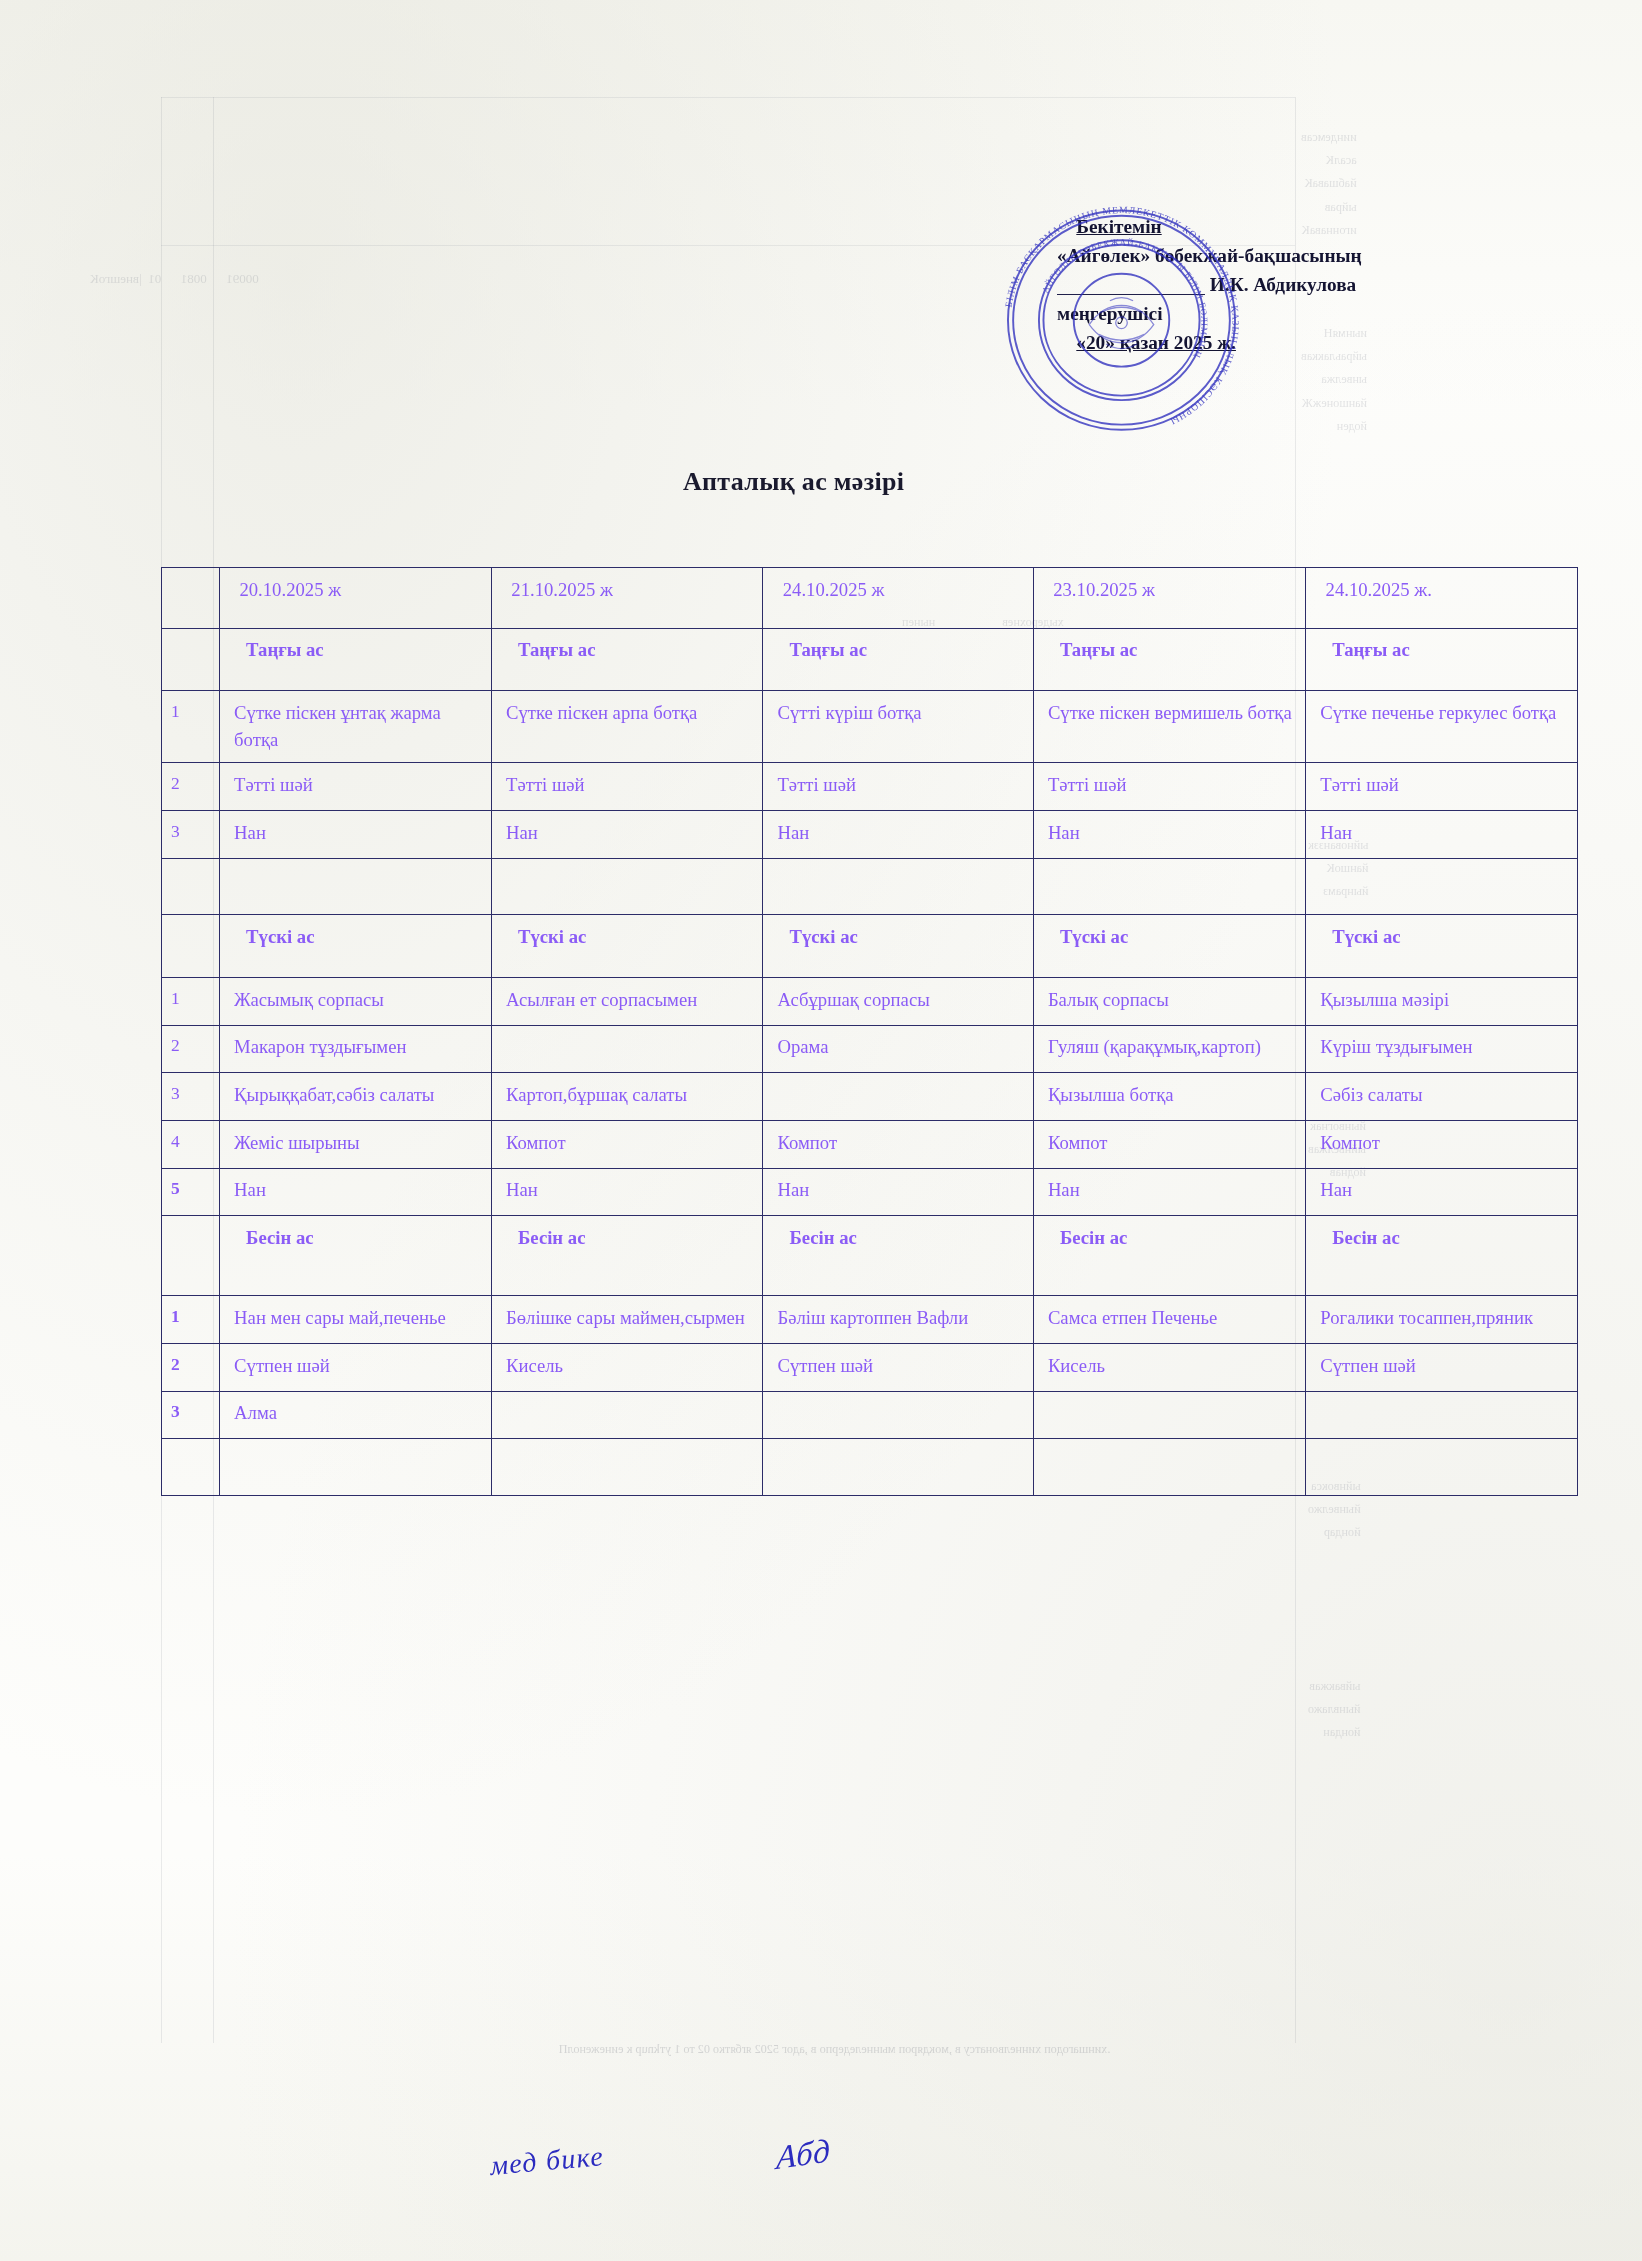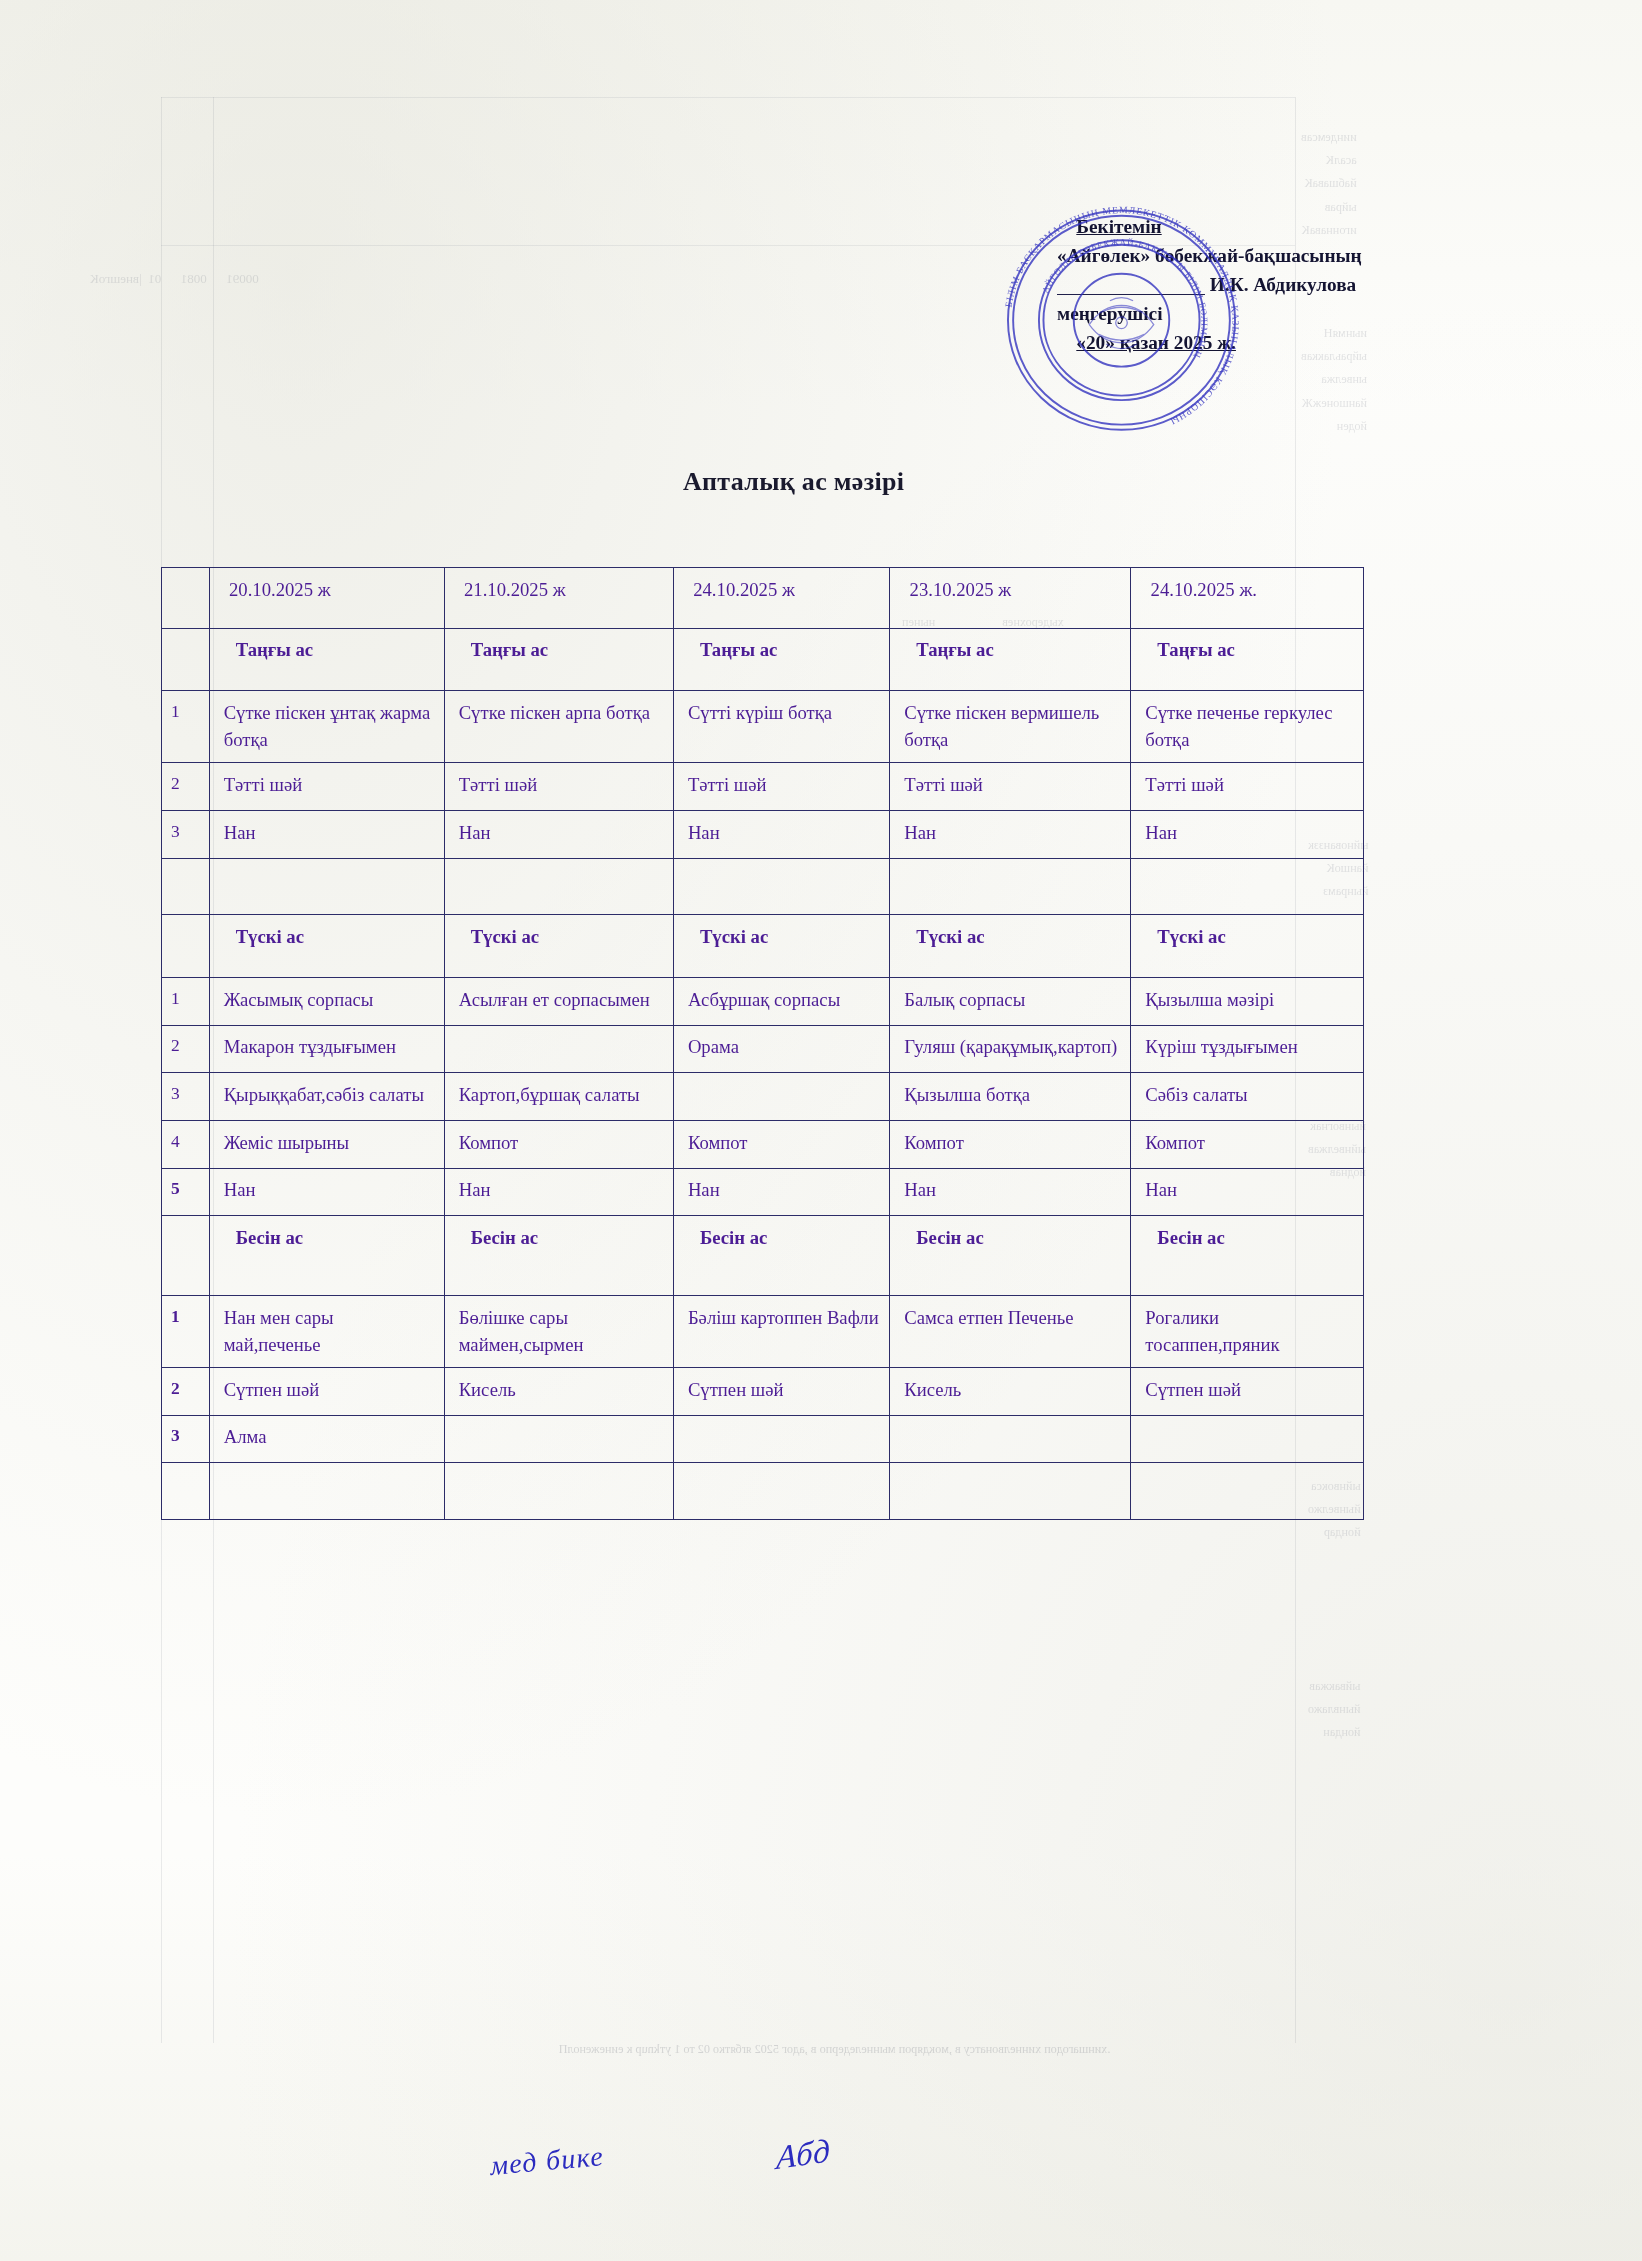--- a/index.html
+++ b/index.html
@@ -79,24 +79,24 @@
     height: 258px;
     pointer-events: none;
     opacity: 0.92;
   }
 
   
   .menu-table {
     position: absolute;
     left: 161px;
     top: 567px;
-    width: 1203px;
+    width: 1417px;
     border-collapse: collapse;
     font-size: 18.7px;
-    color: #4c1d95;
+    color: #8b5cf6;
   }
   .menu-table td {
     border: 1.3px solid #2c2c68;
     vertical-align: top;
     padding: 7.7px 9px 9px 10.3px;
     line-height: 1.45;
     height: 30px;
   }
   .menu-table td.num {
     width: 40px;

